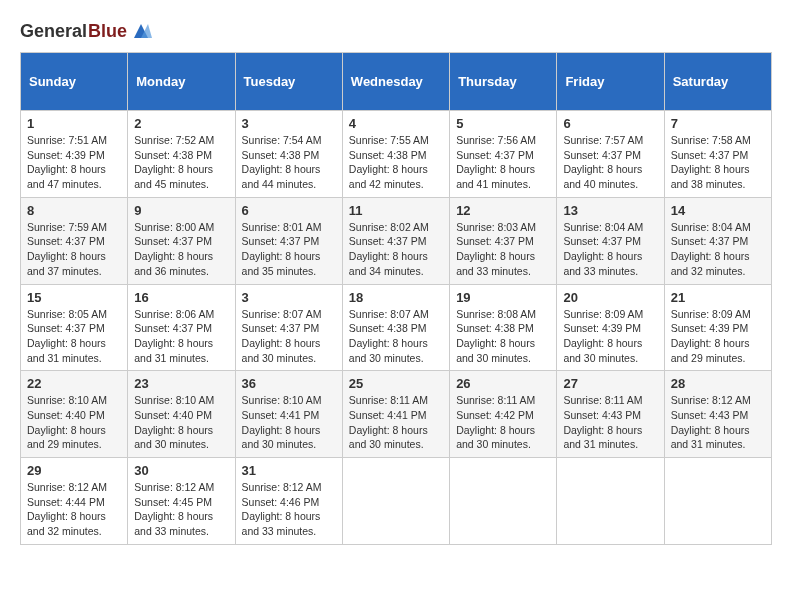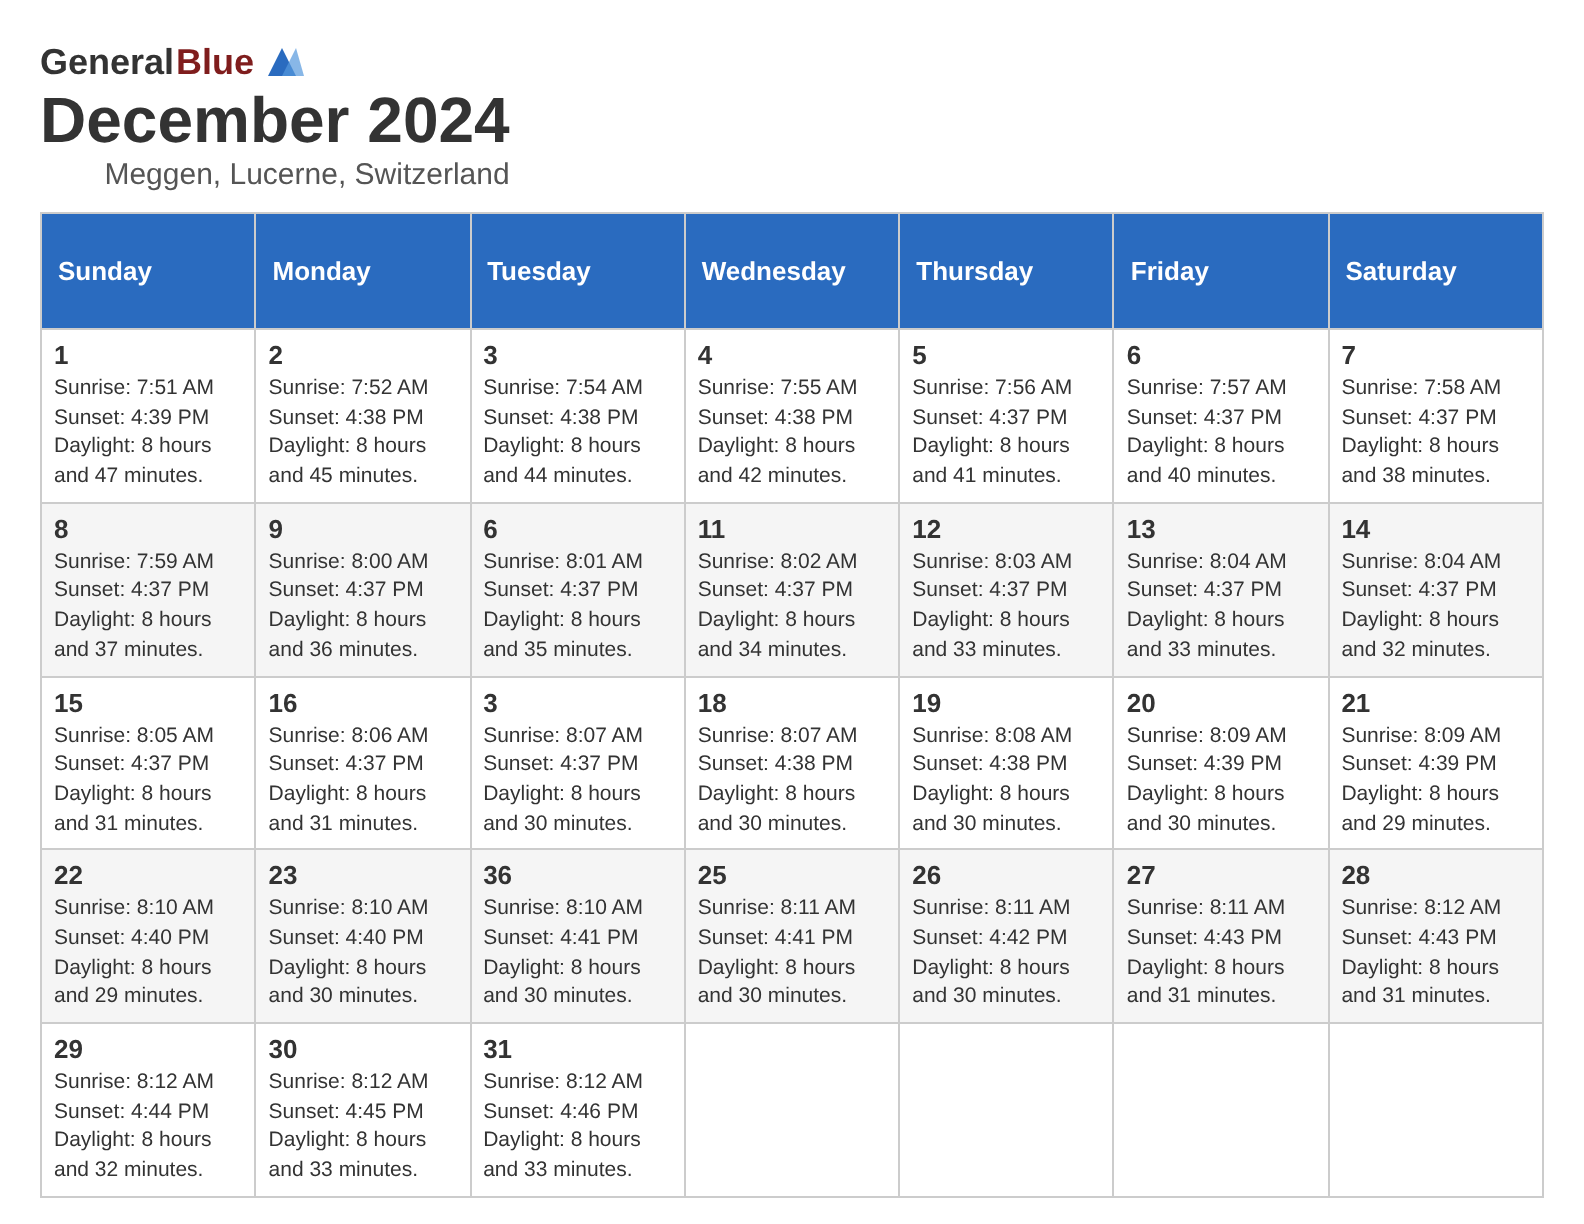--- a/index.html
+++ b/index.html
@@ -84,24 +84,20 @@
       <div style="display:flex; align-items:center;">
         <span style="font-size:18px; font-weight:bold; color:#333;">General</span>
         <span style="font-size:18px; font-weight:bold; color:#7f1d1d; margin-left:1px;">Blue</span>
         <svg width="22" height="22" viewBox="0 0 22 22" style="margin-left:3px;">
           <polygon points="4,18 11,4 18,18" fill="#2a6bbf"></polygon>
           <polygon points="11,18 18,4 22,18" fill="#5599dd" opacity="0.7"></polygon>
         </svg>
       </div>
     </div>
   </div>
-  <div class="title-area">
-    <div class="month-title">December 2024</div>
-    <div class="location-title">Meggen, Lucerne, Switzerland</div>
-  </div>
 </div>
 
 <table class="calendar-table">
   <thead>
     <tr>
     <th>Sunday</th>
         <th>Monday</th>
         <th>Tuesday</th>
         <th>Wednesday</th>
         <th>Thursday</th>

